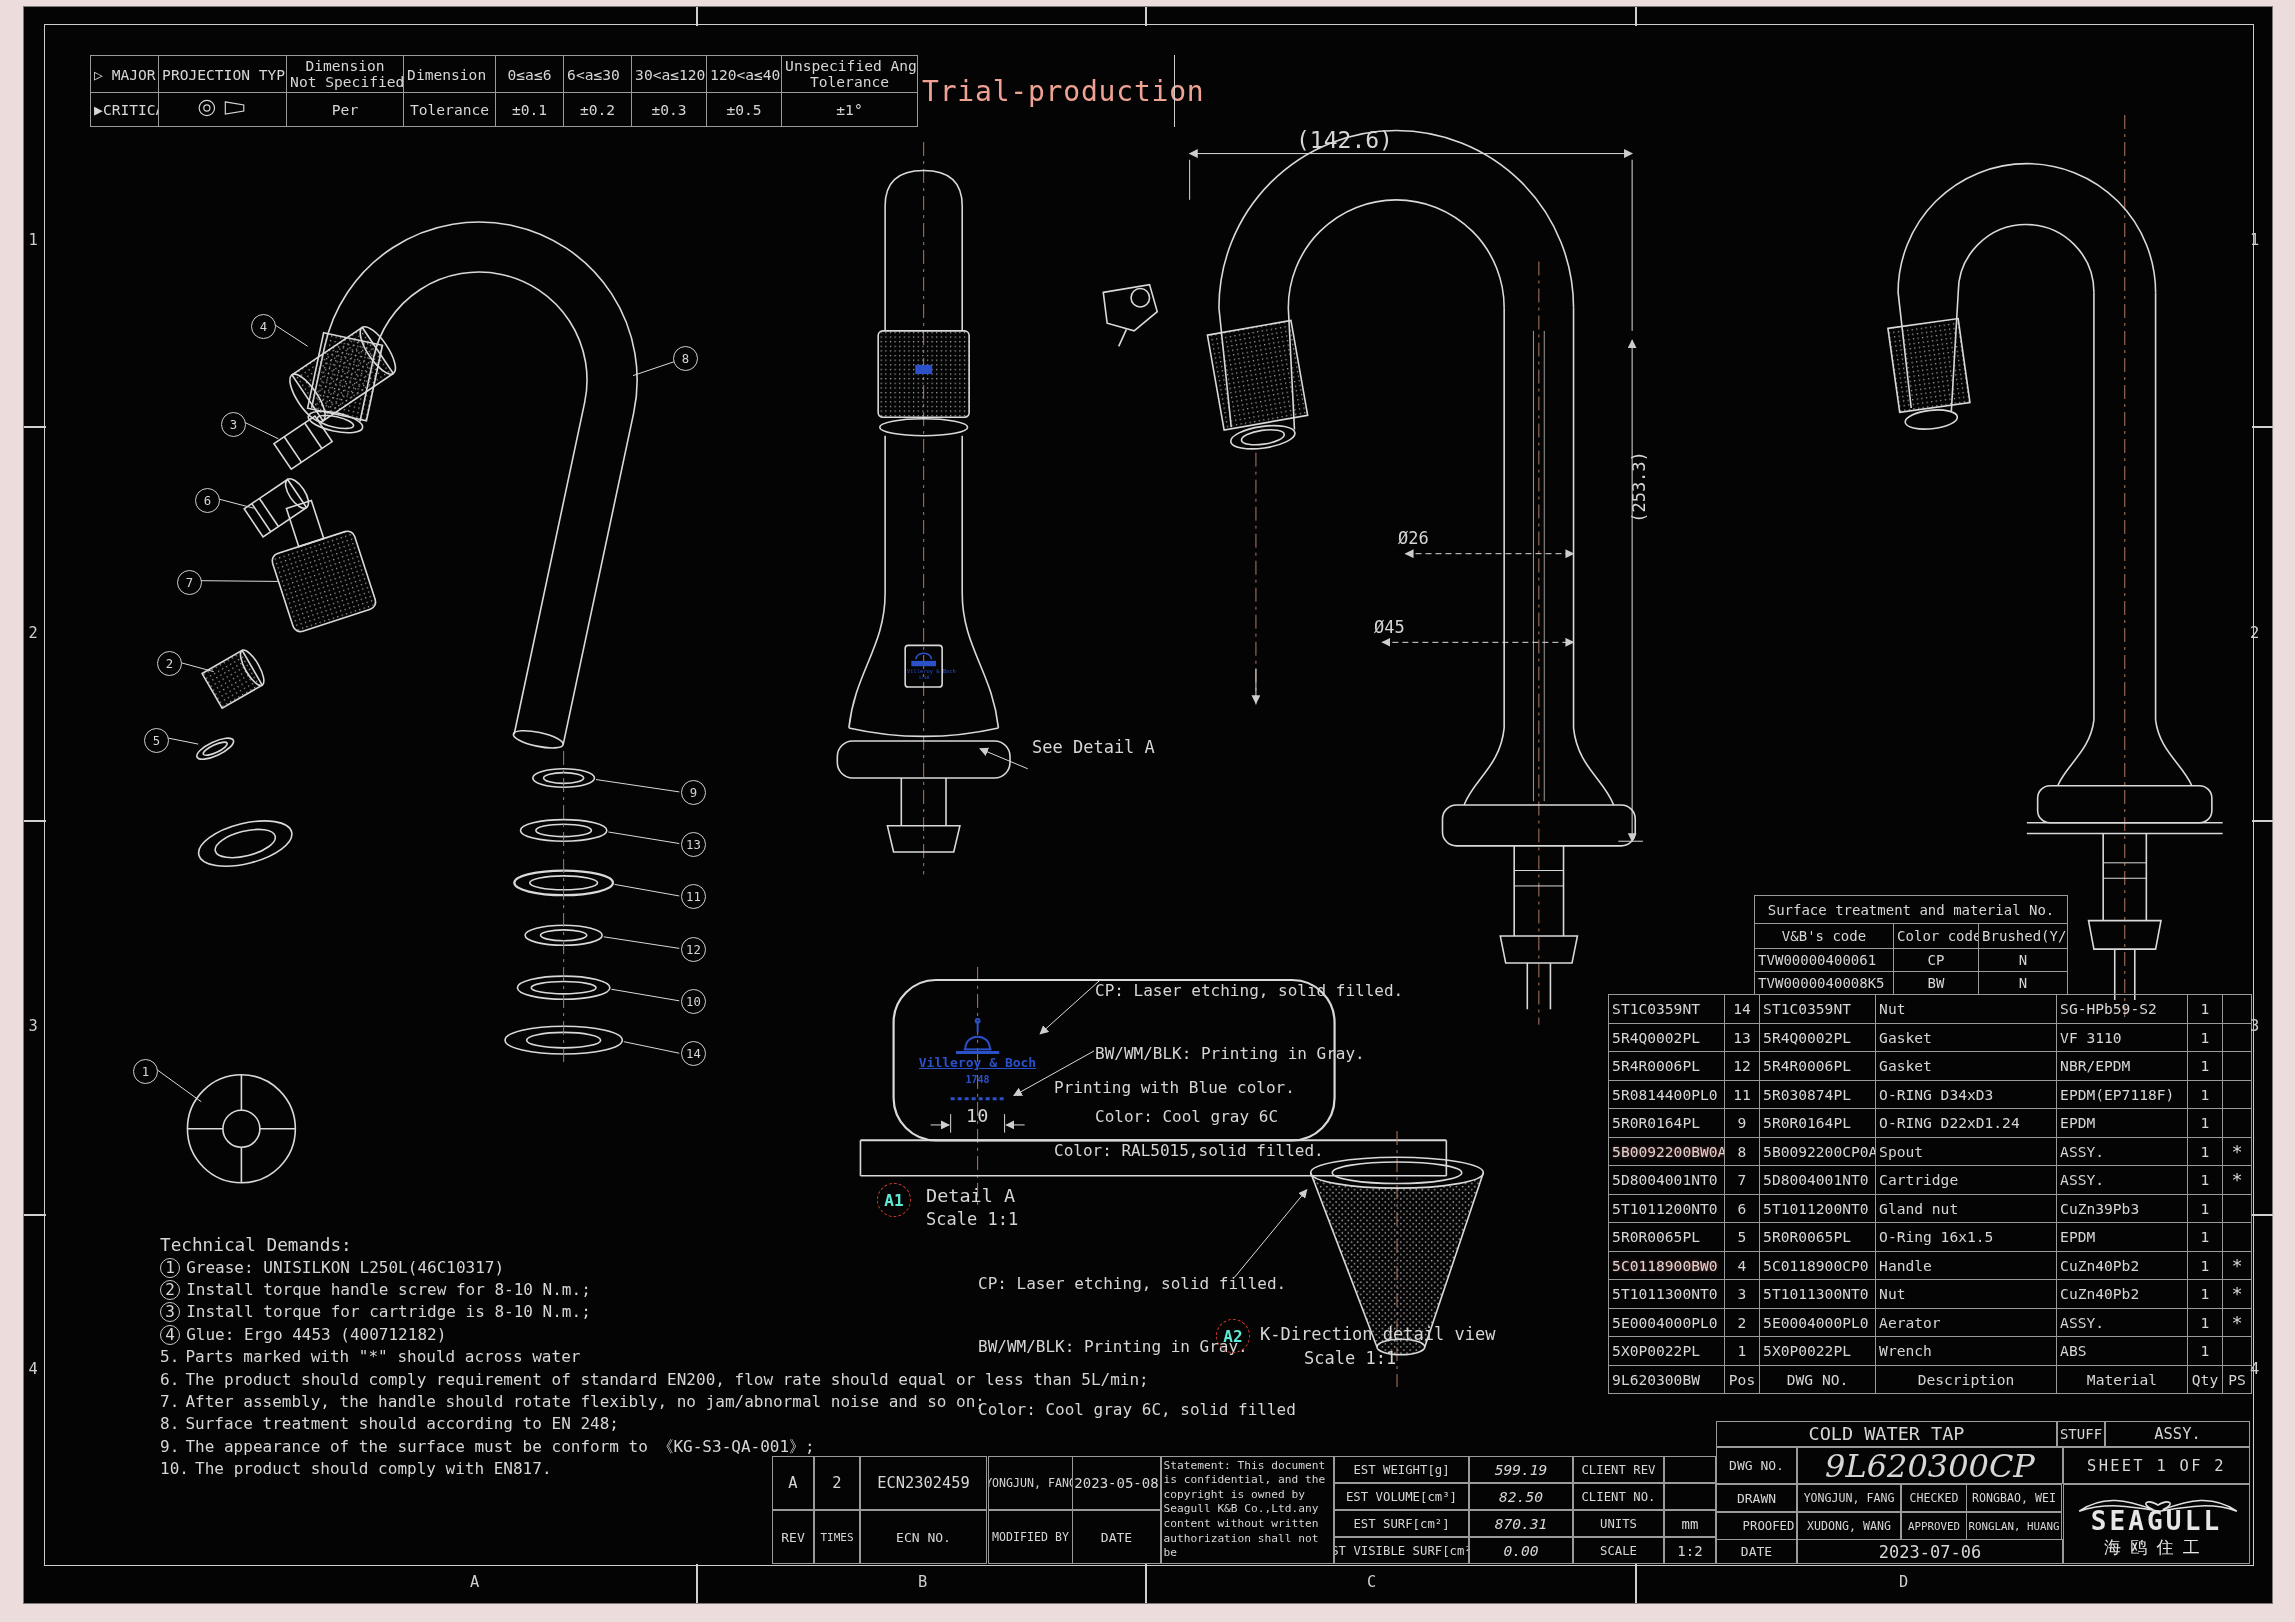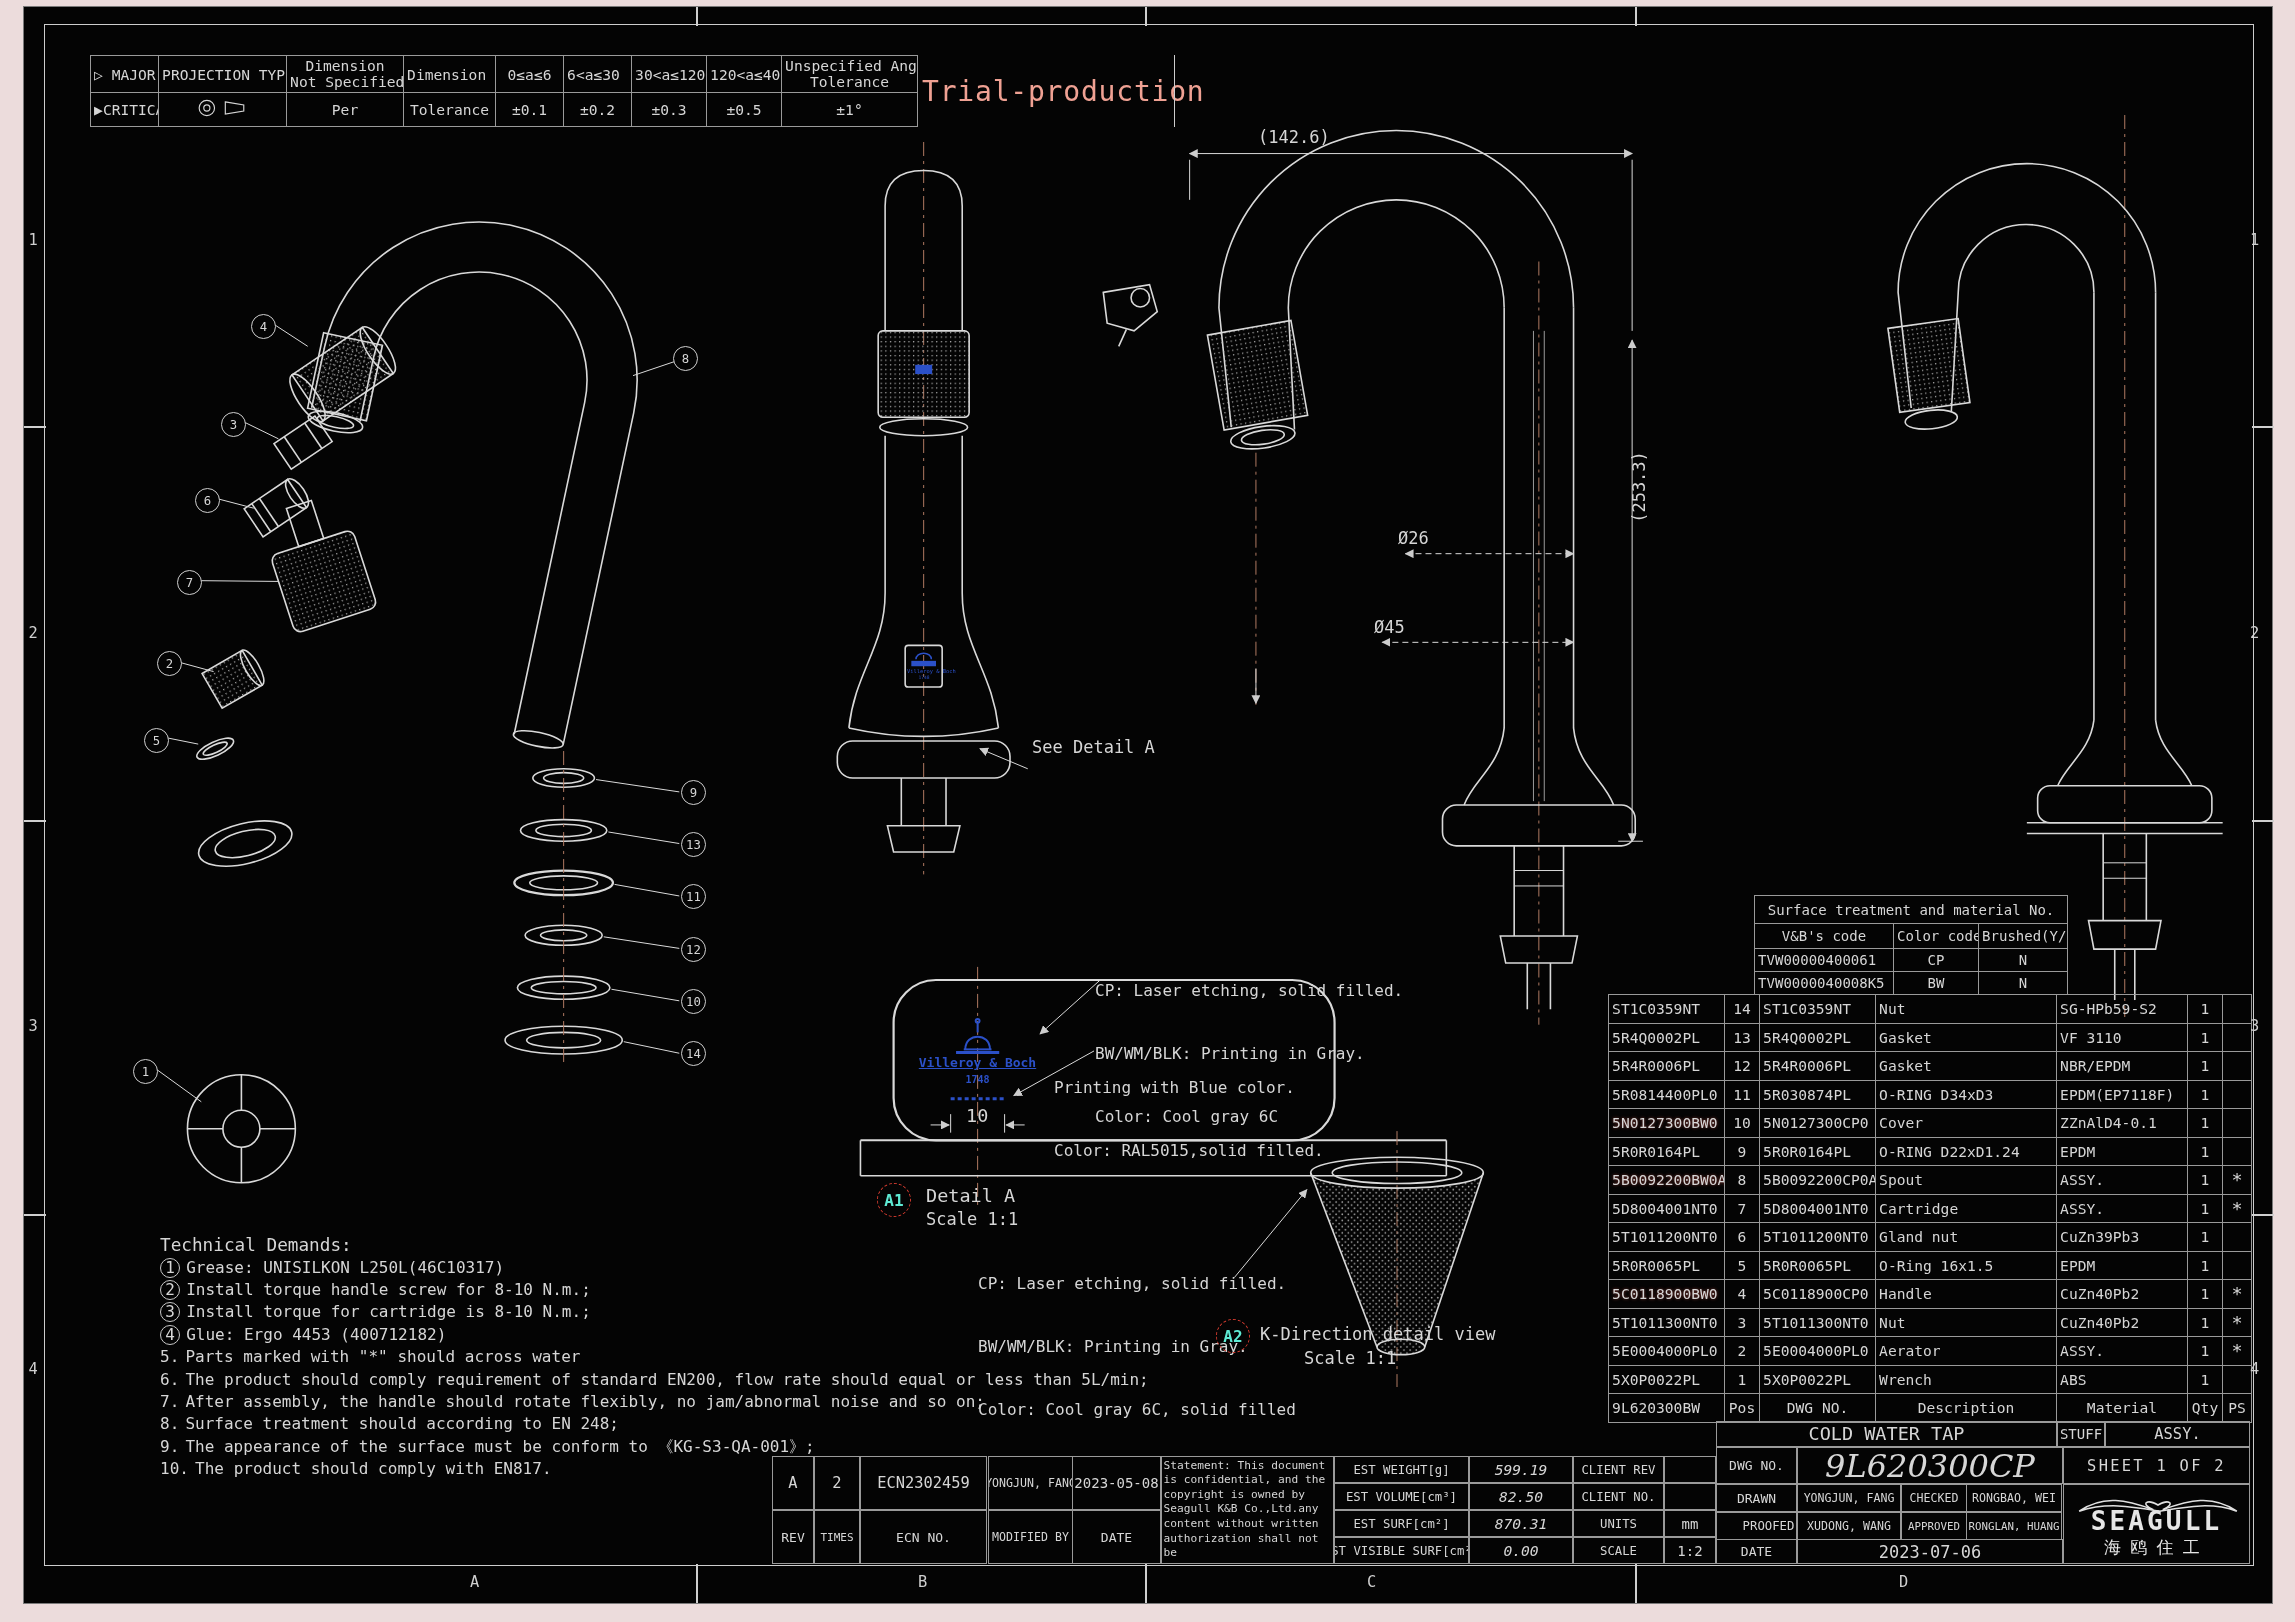--- a/index.html
+++ b/index.html
@@ -326,21 +326,21 @@
         <div class="balloon" style="left: 120px; top: 721px;">5</div>
         <div class="balloon" style="left: 109px; top: 1052px;">1</div>
         <div class="balloon" style="left: 657px; top: 773px;">9</div>
         <div class="balloon" style="left: 657px; top: 825px;">13</div>
         <div class="balloon" style="left: 657px; top: 877px;">11</div>
         <div class="balloon" style="left: 657px; top: 930px;">12</div>
         <div class="balloon" style="left: 657px; top: 982px;">10</div>
         <div class="balloon" style="left: 657px; top: 1034px;">14</div>
       </div>
 
-  <div class="t" style="left:1234px;top:120px;font-size:17px;">(142.6)</div>
+  <div class="t" style="left:1272px;top:120px;font-size:23px;">(142.6)</div>
   <div class="t" style="left:1579px;top:470px;font-size:17px;transform:rotate(-90deg);">(253.3)</div>
   <div class="t" style="left:1374px;top:521px;font-size:17px;">Ø26</div>
   <div class="t" style="left:1350px;top:610px;font-size:17px;">Ø45</div>
   <div class="t" style="left:942px;top:1098px;font-size:18.5px;">10</div>
   <div class="t" style="left:1008px;top:730px;font-size:17px;">See Detail A</div>
 
   <div class="t" style="left:1071px;top:931px;font-size:16px;line-height:21px;">
     <div>CP: Laser etching, solid filled.</div>
     <div>BW/WM/BLK: Printing in Gray.</div>
     <div>Color: Cool gray 6C</div>
@@ -470,29 +470,20 @@
         <tr style="height:28.5px;">
           <td>5R0814400PL0</td>
           <td style="text-align:center;">11</td>
           <td>5R030874PL</td>
           <td>O-RING D34xD3</td>
           <td>EPDM(EP7118F)</td>
           <td style="text-align:center;">1</td>
           <td style="text-align:center;font-size:18.5px;"></td>
         </tr>
 
-        <tr style="height:28.5px;">
-          <td class="redtxt">5N0127300BW0</td>
-          <td style="text-align:center;">10</td>
-          <td>5N0127300CP0</td>
-          <td>Cover</td>
-          <td>ZZnAlD4-0.1</td>
-          <td style="text-align:center;">1</td>
-          <td style="text-align:center;font-size:18.5px;"></td>
-        </tr>
 
         <tr style="height:28.5px;">
           <td>5R0R0164PL</td>
           <td style="text-align:center;">9</td>
           <td>5R0R0164PL</td>
           <td>O-RING D22xD1.24</td>
           <td>EPDM</td>
           <td style="text-align:center;">1</td>
           <td style="text-align:center;font-size:18.5px;"></td>
         </tr>

